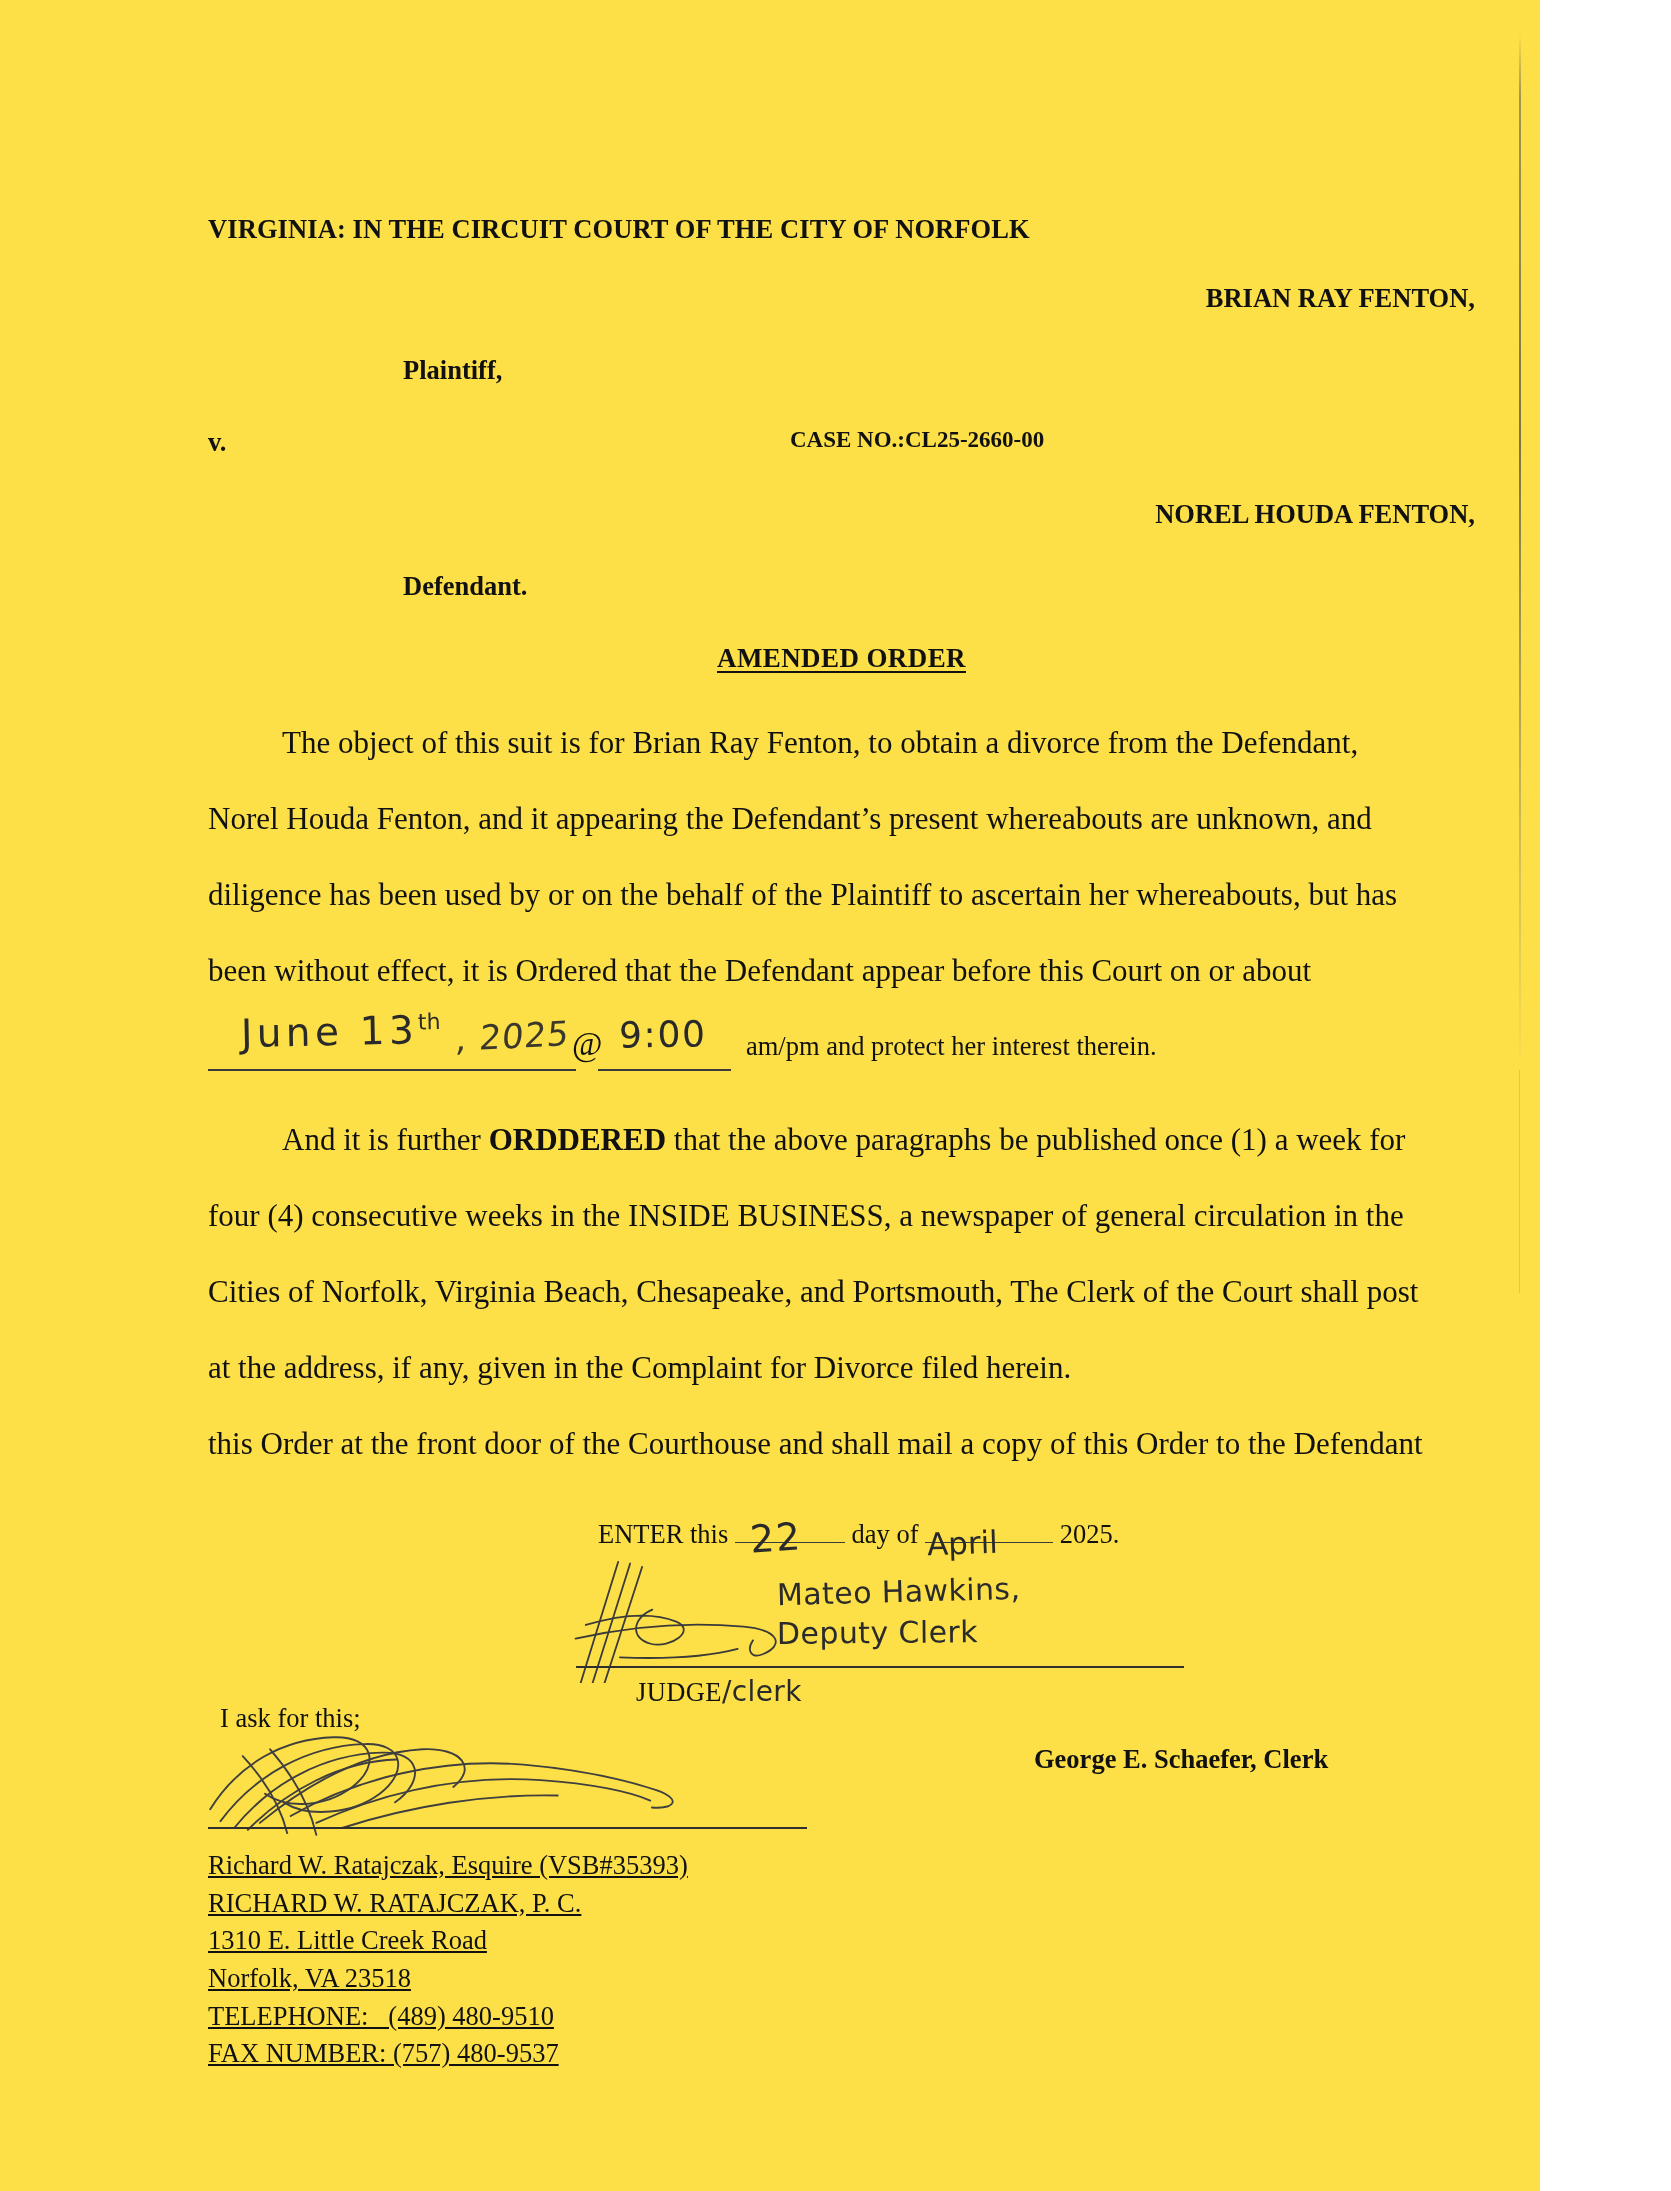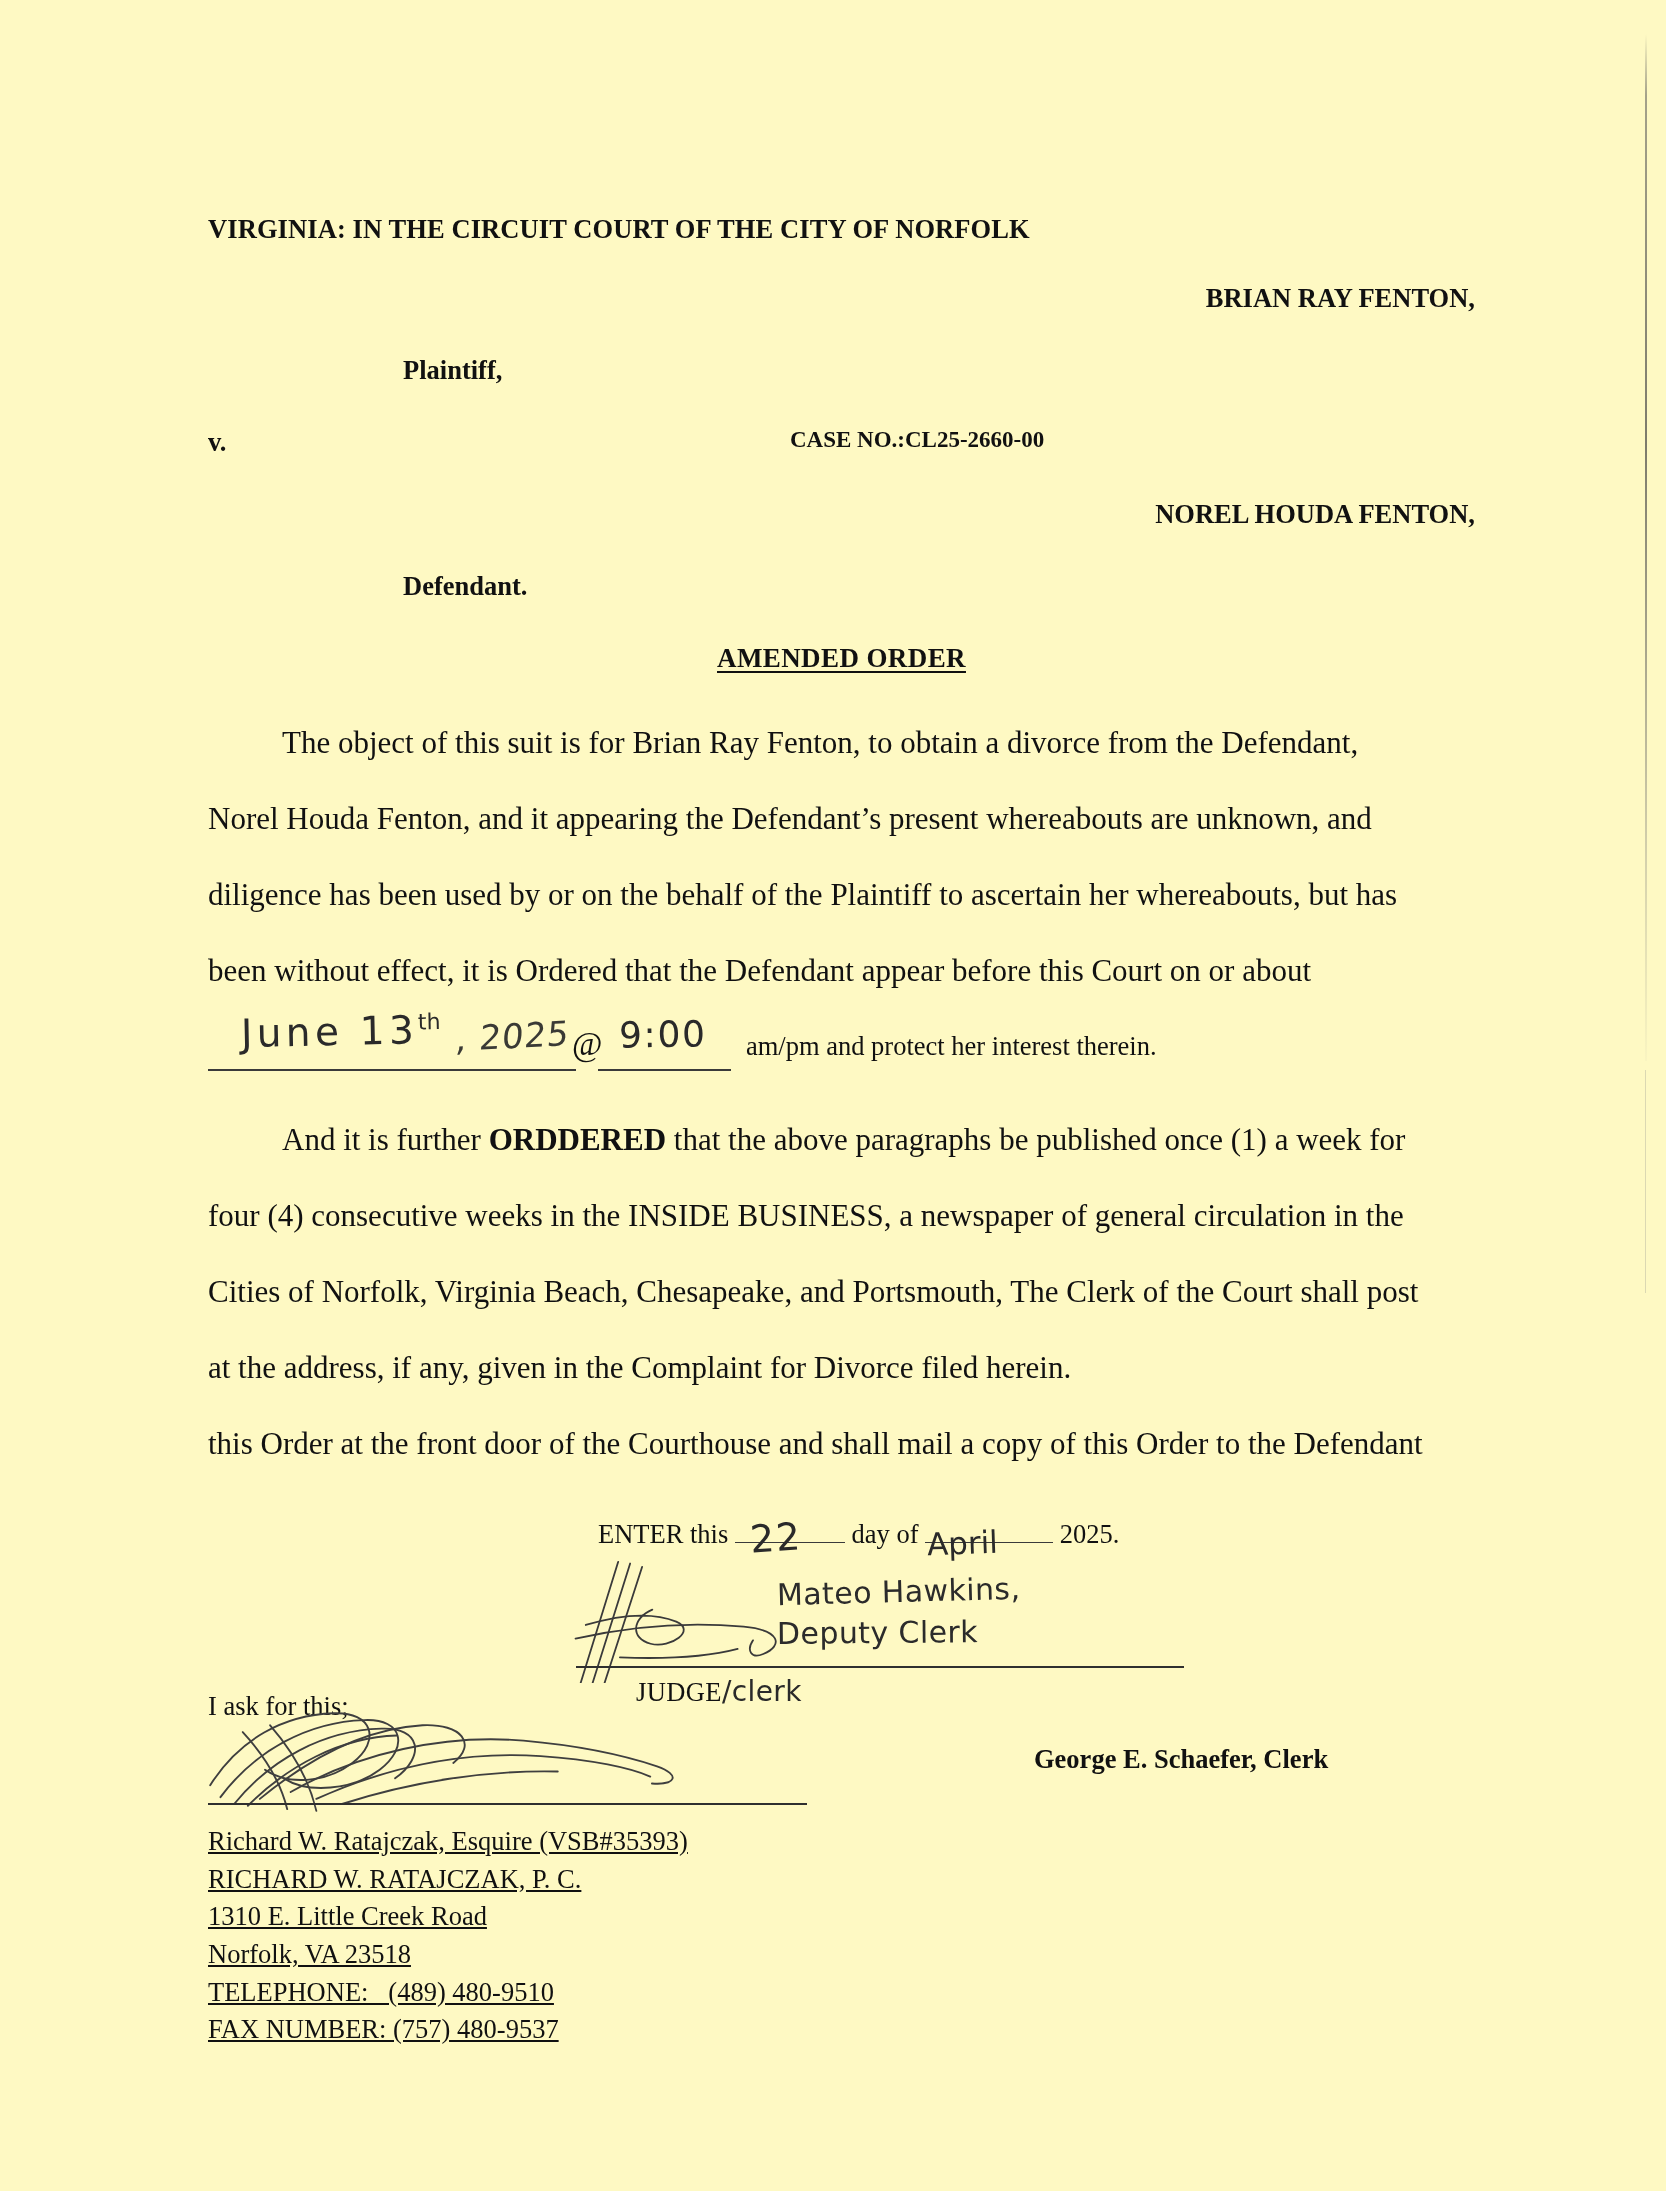--- a/index.html
+++ b/index.html
@@ -7,23 +7,23 @@
     margin: 0;
     padding: 0;
     background: #ffffff;
   }
   body {
     font-family: "Liberation Serif", "DejaVu Serif", serif;
     color: #111111;
   }
   .page {
     position: relative;
-    width: 1666px;
+    width: 1540px;
     height: 2192px;
-    background: #fef9c3;
+    background: #fde047;
     overflow: hidden;
   }
   
   .scan-edge {
     position: absolute;
     top: 34px;
     right: 19px;
     width: 1.7px;
     height: 1027px;
     background: linear-gradient(to bottom,
@@ -273,21 +273,21 @@
 
   
   .bottom-block {
     position: absolute;
     left: 208px;
     top: 1691px;
     width: 1284px;
   }
   .ask-label {
     font-size: 26.5px;
-    margin: 0;
+    margin: 12px;
   }
   .atty-sig-wrap {
     position: relative;
     height: 101px;
     margin-top: -5.1px;
   }
   .atty-scribble {
     position: absolute;
     left: -3.4px;
     top: -13.7px;

